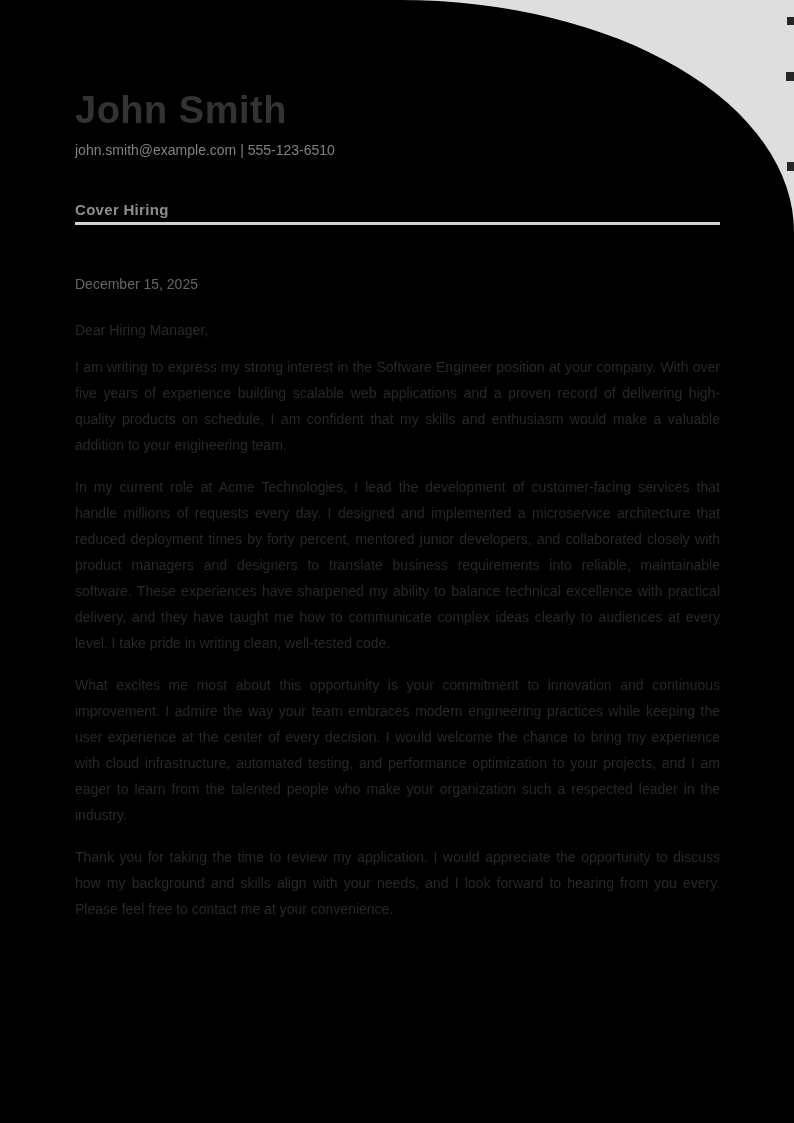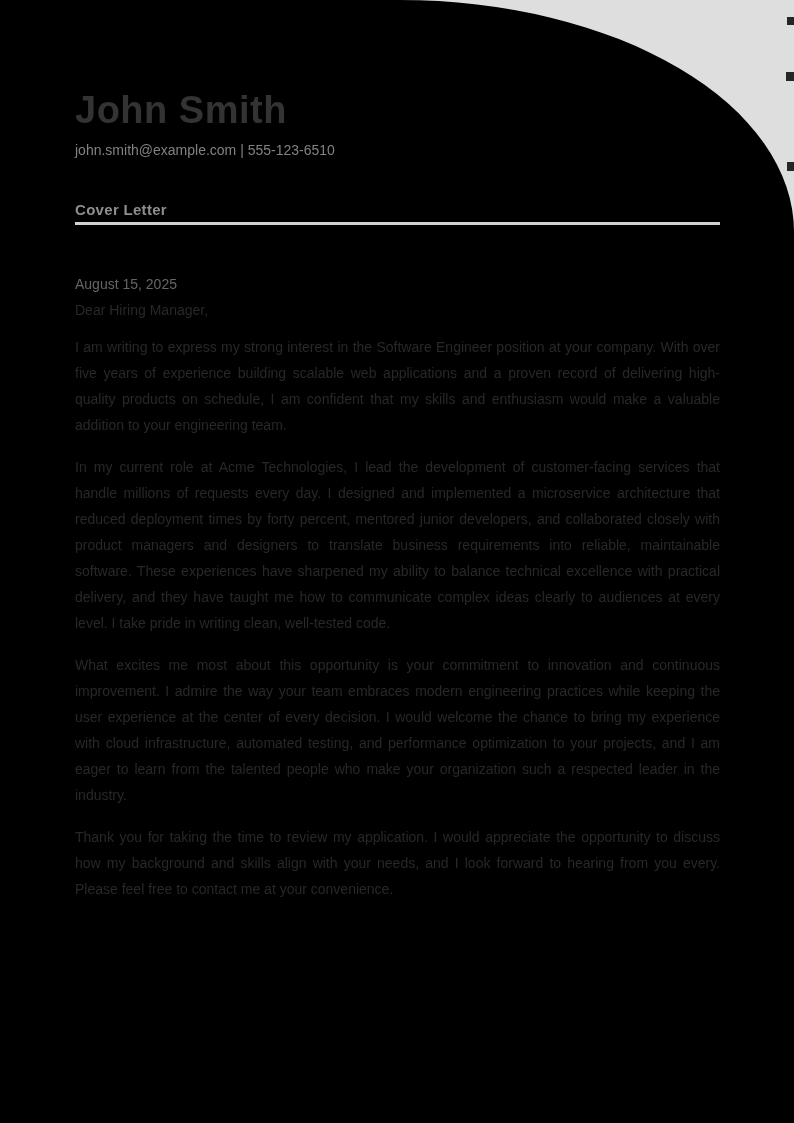--- a/index.html
+++ b/index.html
@@ -56,21 +56,21 @@
     height: 3px;
     background: #d2d2d2;
   }
   .letter-date {
     margin-top: 51px;
     font-size: 14px;
     line-height: 17px;
     color: #666666;
   }
   .salutation {
-    margin-top: 8px;
+    margin-top: 28px;
     font-size: 14px;
     line-height: 19px;
     color: #282828;
   }
   .para {
     margin: 16px 0 0 0;
     width: 645px;
     font-size: 14px;
     line-height: 26px;
     color: #282828;
@@ -90,25 +90,25 @@
     <rect x="787" y="17" width="7" height="8" fill="#262626"></rect>
     <rect x="786" y="72" width="8" height="9" fill="#262626"></rect>
     <rect x="787" y="162" width="7" height="9" fill="#262626"></rect>
   </svg>
 
   <div class="content">
     <h1 class="applicant-name">John Smith</h1>
 
     <div class="contact-info">john.smith@example.com | 555-123-6510</div>
 
-    <div class="section-heading">Cover Letter</div>
+    <div class="section-heading">Cover Hiring</div>
 
     <div class="divider"></div>
 
-    <div class="letter-date">August 15, 2025</div>
+    <div class="letter-date">December 15, 2025</div>
 
     <div class="salutation">Dear Hiring Manager,</div>
 
     <p class="para first">I am writing to express my strong interest in the Software Engineer position at your company. With over five years of experience building scalable web applications and a proven record of delivering high-quality products on schedule, I am confident that my skills and enthusiasm would make a valuable addition to your engineering team.</p>
 
     <p class="para">In my current role at Acme Technologies, I lead the development of customer-facing services that handle millions of requests every day. I designed and implemented a microservice architecture that reduced deployment times by forty percent, mentored junior developers, and collaborated closely with product managers and designers to translate business requirements into reliable, maintainable software. These experiences have sharpened my ability to balance technical excellence with practical delivery, and they have taught me how to communicate complex ideas clearly to audiences at every level. I take pride in writing clean, well-tested code.</p>
 
     <p class="para">What excites me most about this opportunity is your commitment to innovation and continuous improvement. I admire the way your team embraces modern engineering practices while keeping the user experience at the center of every decision. I would welcome the chance to bring my experience with cloud infrastructure, automated testing, and performance optimization to your projects, and I am eager to learn from the talented people who make your organization such a respected leader in the industry.</p>
 
     <p class="para">Thank you for taking the time to review my application. I would appreciate the opportunity to discuss how my background and skills align with your needs, and I look forward to hearing from you every. Please feel free to contact me at your convenience.</p>

